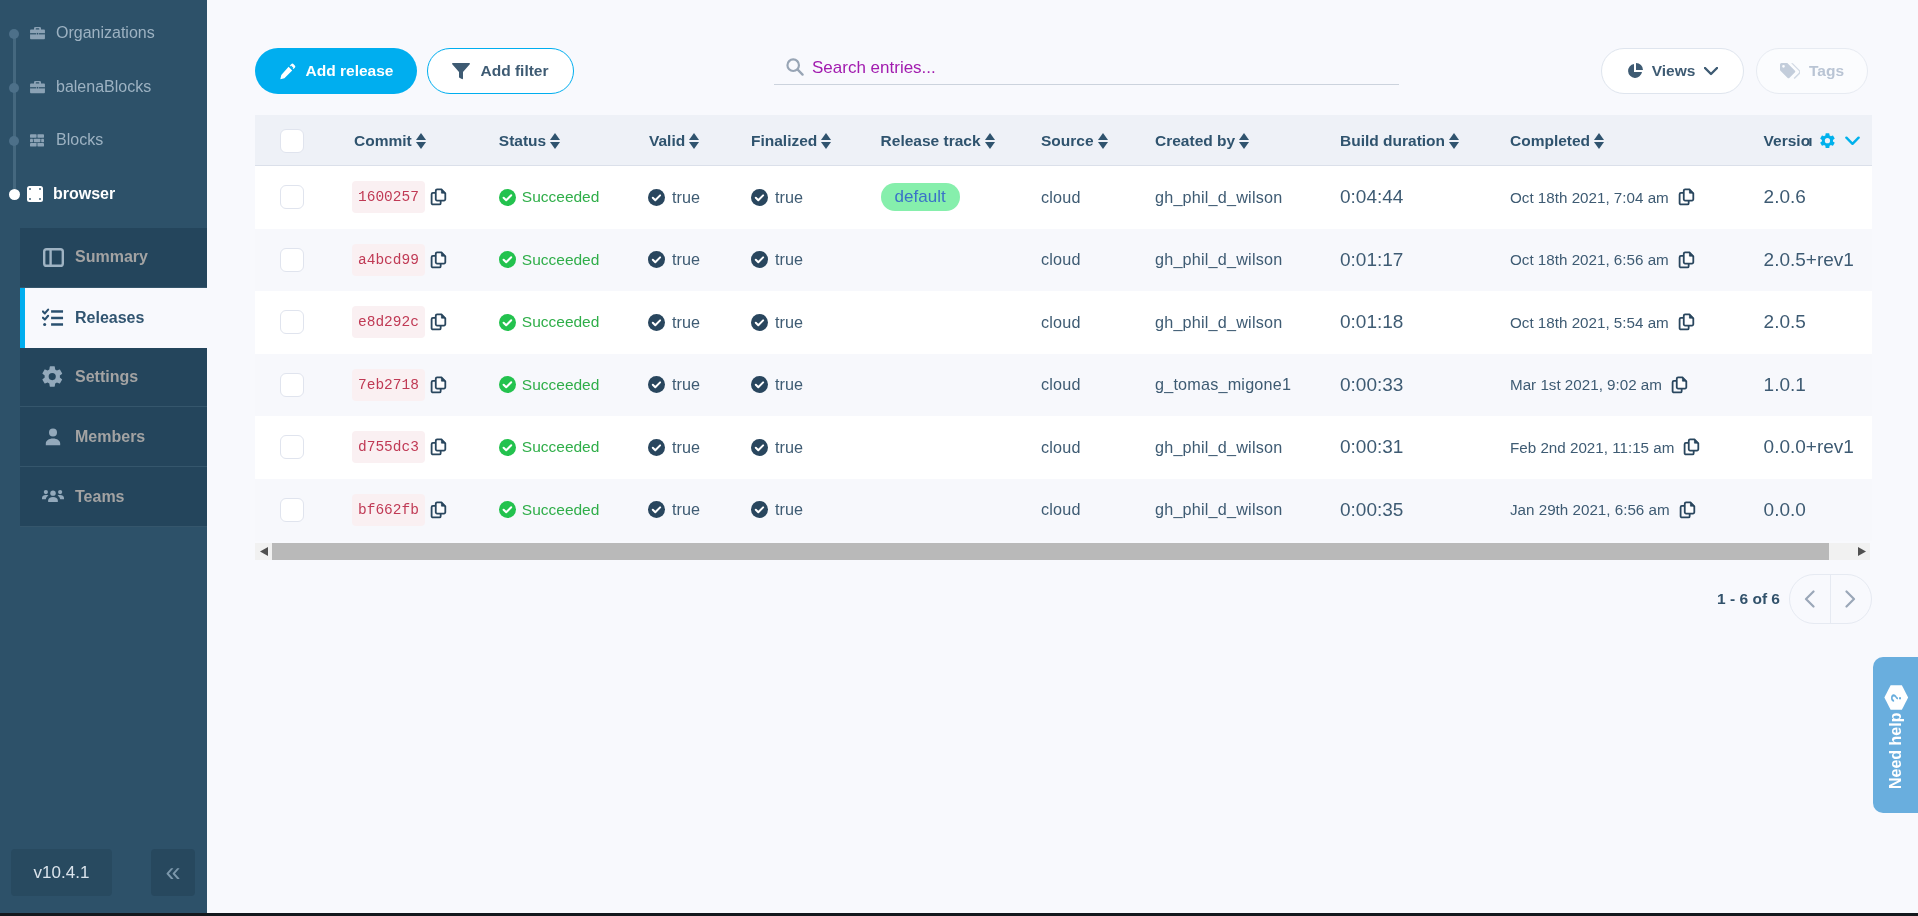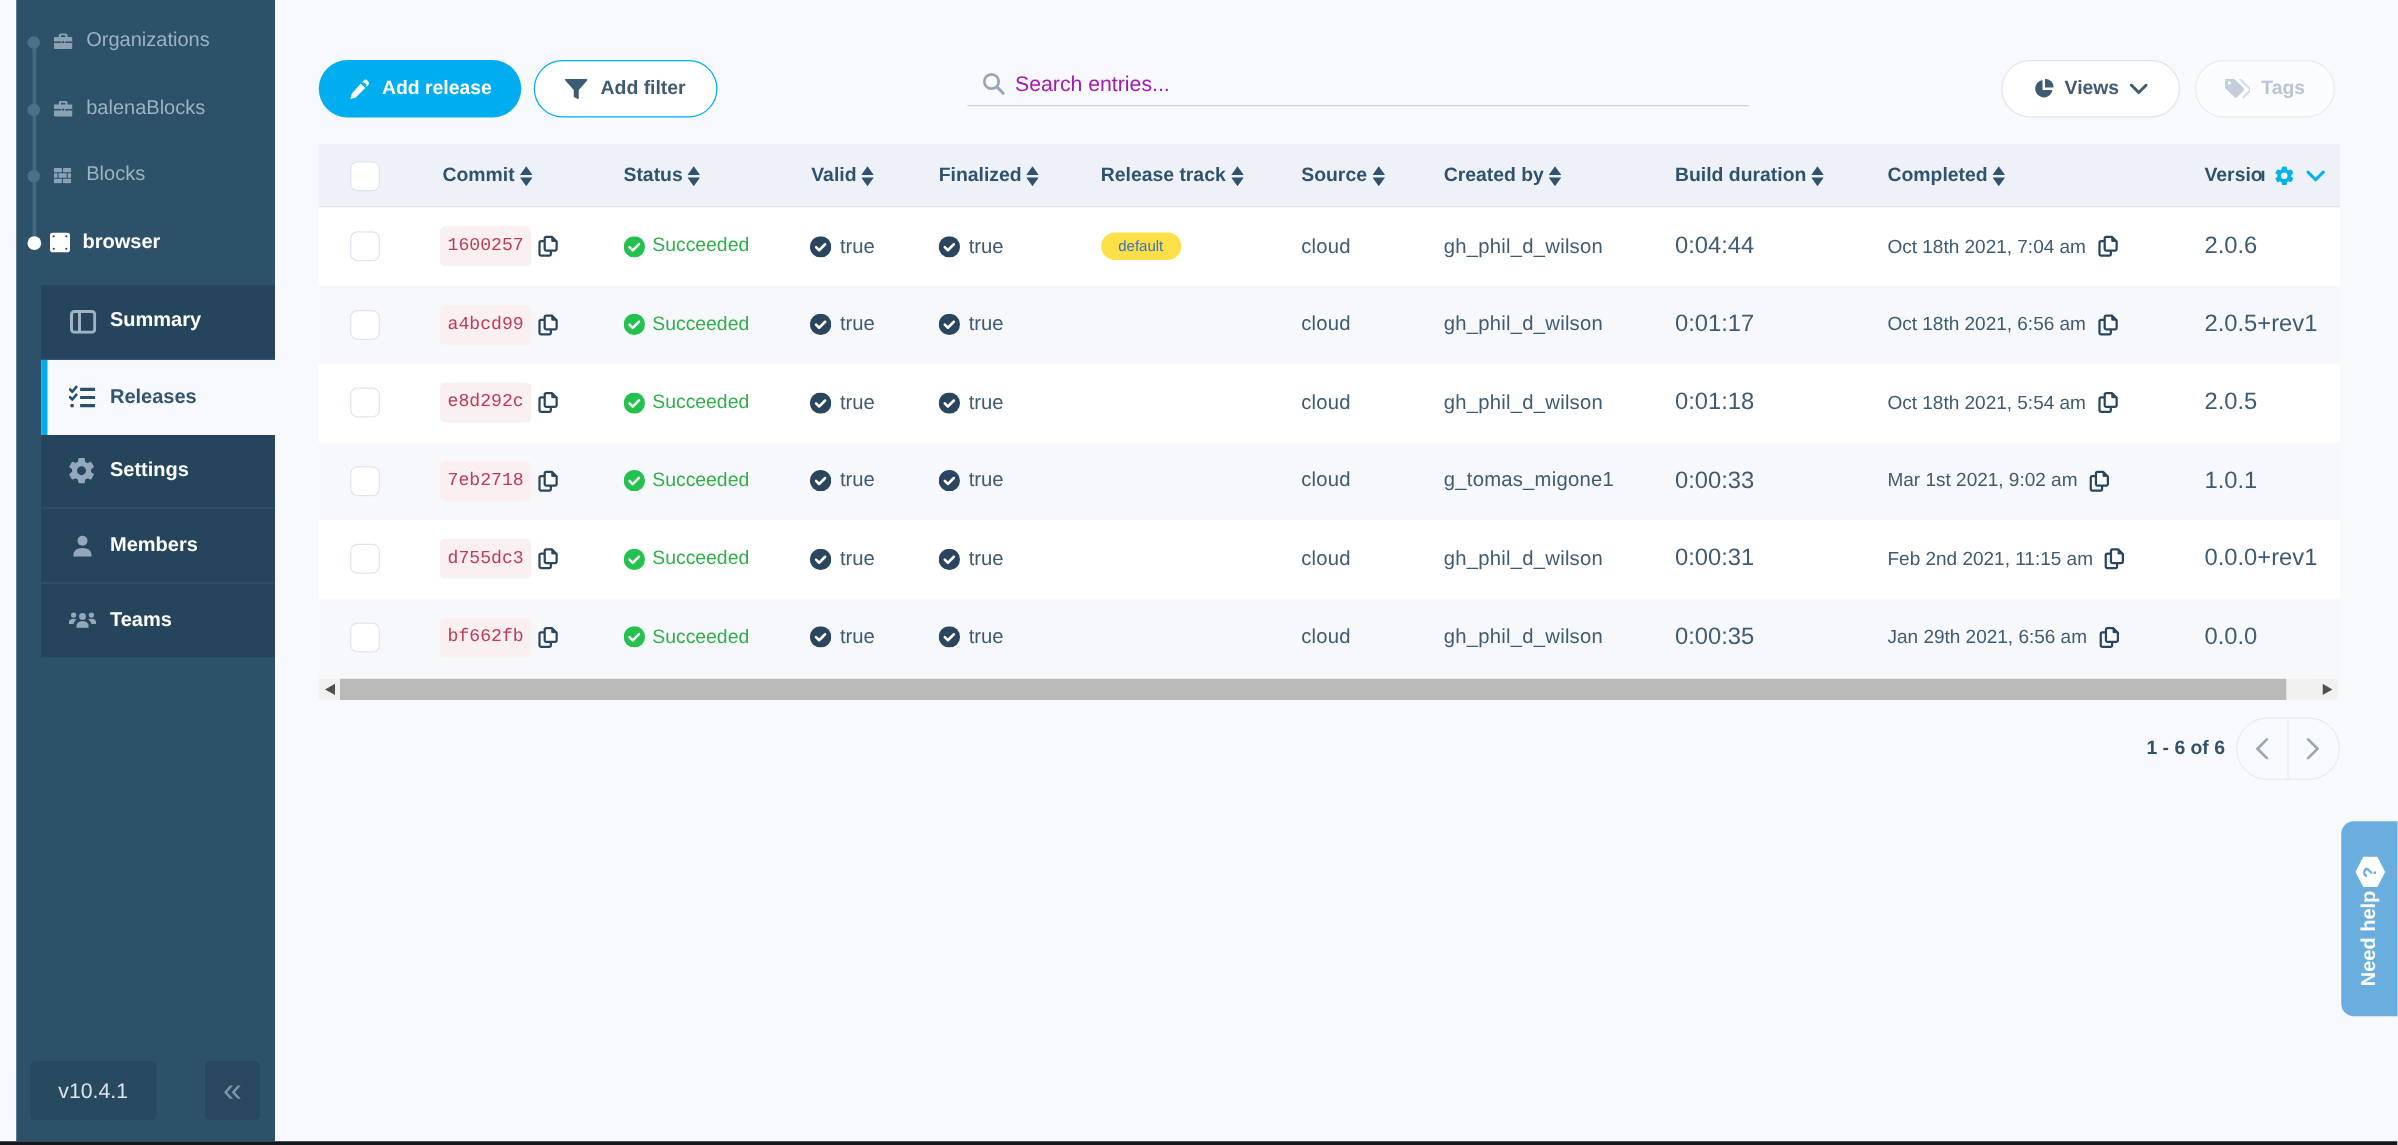--- a/index.html
+++ b/index.html
@@ -1,32 +1,32 @@
 <!DOCTYPE html>
 <html><head>
 <meta charset="utf-8">
 <style>
   * { margin:0; padding:0; box-sizing:border-box; }
   html,body { width:1918px; height:916px; overflow:hidden; }
   body { font-family:"Liberation Sans", sans-serif; background:#f8f9fd; position:relative; }
 
   
-  #sidebar { position:absolute; left:13px; top:0; width:207px; height:913px; background:#2d5169; }
+  #sidebar { position:absolute; left:0; top:0; width:207px; height:913px; background:#2d5169; }
   .treeline { position:absolute; left:12.5px; top:33px; width:3px; height:161px; background:#45687f; }
   .treedot { position:absolute; width:10px; height:10px; border-radius:50%; background:#4d7089; left:9px; }
   .treedot.active { background:#ffffff; width:11px; height:11px; left:9px; }
   .navitem { position:absolute; left:0; width:207px; height:28px; display:flex; align-items:center; }
   .navitem .nicon { position:absolute; left:29px; width:16px; height:16px; display:flex; align-items:center; justify-content:center;}
   .navitem .ntext { position:absolute; left:56px; font-size:16px; color:#9db2c2; white-space:nowrap; }
   .navitem.active .ntext { color:#ffffff; font-weight:bold; left:53px;text-align:right; }
 
   #subnav { position:absolute; left:20px; top:228px; width:187px; }
   .subitem { position:relative; width:187px; height:59.8px; background:#24455c; border-bottom:1px solid #35566c; display:flex; align-items:center; }
   .subitem .sicon { position:absolute; left:22px; width:22px; height:22px; display:flex; align-items:center; justify-content:center; }
-  .subitem .stext { position:absolute; left:55px; font-size:16px; font-weight:bold; color:#ffffff; white-space:nowrap; }
+  .subitem .stext { position:absolute; left:55px; font-size:16px; font-weight:bold; color:#a3a3a3; white-space:nowrap; }
   .subitem.active { background:#f8f9fd; border-bottom:none; }
   .subitem.active:before { content:""; position:absolute; left:0; top:0; width:5px; height:100%; background:#00aeef; }
   .subitem.active .stext { color:#315571; }
 
   #verbox { position:absolute; left:11px; top:849px; width:101px; height:47px; background:#284a60; border-radius:4px; color:#dbe4ec; font-size:17px; display:flex; align-items:center; justify-content:center; }
   #collapsebtn { position:absolute; left:151px; top:849px; width:44px; height:47px; background:#27485e; border-radius:4px; color:#7b97ab; font-size:27px; display:flex; align-items:center; justify-content:center; }
   #bottomstrip { position:absolute; left:0; top:913px; width:1918px; height:3px; background:#14181d; }
 
   
   .pill { position:absolute; height:46px; border-radius:23px; display:flex; align-items:center; justify-content:center; font-size:15.5px; }
@@ -45,21 +45,21 @@
   .row.stripe { background:#f7f8fc;text-align:center; }
   .cell { position:absolute; top:0; height:62.5px; display:flex; align-items:center; font-size:15px; color:#3e5b73; white-space:nowrap; }
   .cb { position:absolute; left:25px; width:24px; height:24px; background:#fff; border:1px solid #e0e4ee; border-radius:6px; top:50%; margin-top:-12px; }
   .hash { font-family:"Liberation Mono", monospace; font-size:14.5px; color:#c03a55; background:#faf0f2; padding:8px 6px; border-radius:4px; }
   .copyic { margin-left:9px; display:inline-flex; }
   .grn { color:#2fae49; margin-left:6px; font-size:15.5px; }
   .tru { margin-left:7px; font-size:16.2px; }
   .t16 { font-size:16.2px; letter-spacing:0.2px; }
   .t16b { font-size:19px; }
   .t148 { font-size:15.2px; }
-  .defpill { background:#fde047; color:#3a72c8; font-size:12px; padding:4px 14px; border-radius:14px; }
+  .defpill { background:#86efac; color:#3a72c8; font-size:17px; padding:4px 14px; border-radius:14px; }
 
   
   #hscroll { position:absolute; left:255px; top:543px; width:1615px; height:17px; background:#f1f1f1; }
   #hthumb { position:absolute; left:17px; top:0; width:1557px; height:17px; background:#b9b9b9; }
   .sarrow { position:absolute; top:0; width:17px; height:17px; background:#f1f1f1; display:flex; align-items:center; justify-content:center; }
 
   
   #pagetext { position:absolute; left:1640px; top:590px; width:140px; text-align:right; font-size:15.5px; font-weight:bold; color:#32526b; }
   #pagebtns { position:absolute; left:1789px; top:574px; width:83px; height:50px; border:1px solid #e6eaf2; border-radius:25px; display:flex; }
   #pagebtns .half { width:41px; height:48px; display:flex; align-items:center; justify-content:center; }

